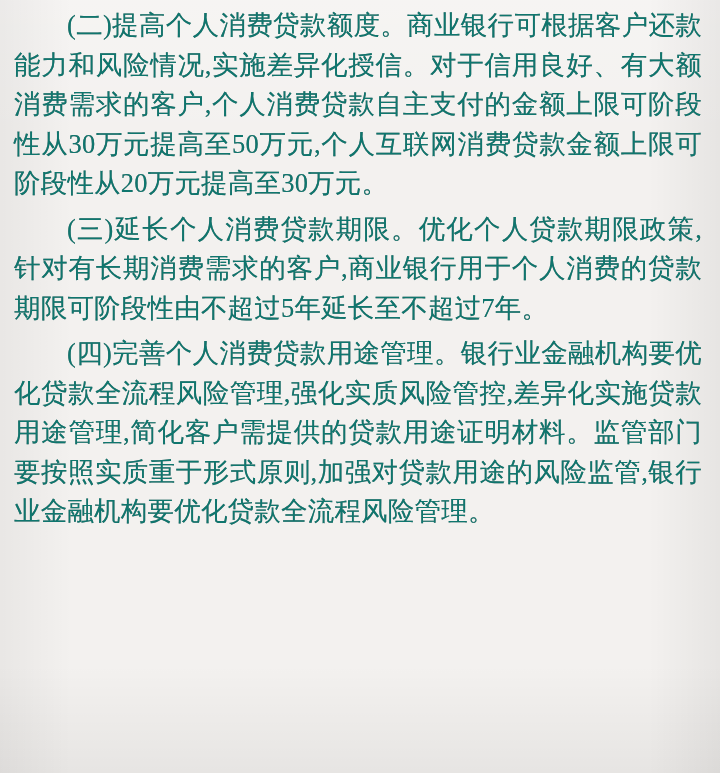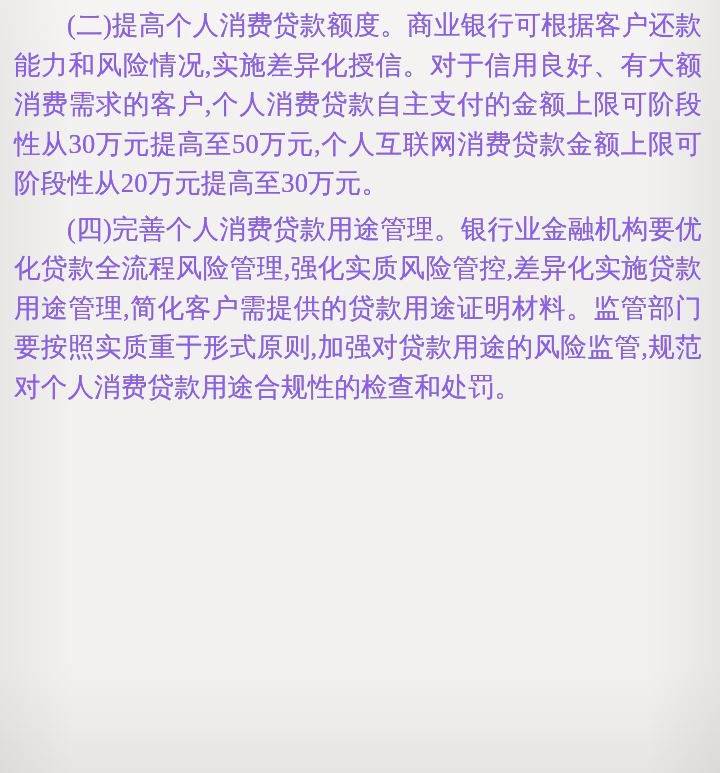--- a/index.html
+++ b/index.html
@@ -32,33 +32,34 @@
       linear-gradient(to bottom, rgba(255,255,255,0.25), rgba(0,0,0,0) 18%, rgba(0,0,0,0) 86%, rgba(0,0,0,0.05));
   }
   .doc-body {
     position: relative;
     z-index: 1;
   }
   p.para {
     margin: 0 0 6px 0;
     font-size: 26.5px;
     line-height: 39.5px;
-    color: #8b5cf6;
+    color: #0f766e;
     text-align: justify;
     text-justify: inter-ideograph;
     letter-spacing: 0.2px;
     text-indent: 2em;
     font-weight: 500;
     text-shadow: 0 0 0.6px rgba(0,0,0,0.45);
   }
   p.para:last-child {
     margin-bottom: 0;
   }
 </style>
 </head>
 <body>
 
 <div class="page">
   <div class="doc-body">
     <p class="para">(二)提高个人消费贷款额度。商业银行可根据客户还款能力和风险情况,实施差异化授信。对于信用良好、有大额消费需求的客户,个人消费贷款自主支付的金额上限可阶段性从30万元提高至50万元,个人互联网消费贷款金额上限可阶段性从20万元提高至30万元。</p>
-    <p class="para">(四)完善个人消费贷款用途管理。银行业金融机构要优化贷款全流程风险管理,强化实质风险管控,差异化实施贷款用途管理,简化客户需提供的贷款用途证明材料。监管部门要按照实质重于形式原则,加强对贷款用途的风险监管,规范对个人消费贷款用途合规性的检查和处罚。</p>
+    <p class="para">(三)延长个人消费贷款期限。优化个人贷款期限政策,针对有长期消费需求的客户,商业银行用于个人消费的贷款期限可阶段性由不超过5年延长至不超过7年。</p>
+    <p class="para">(四)完善个人消费贷款用途管理。银行业金融机构要优化贷款全流程风险管理,强化实质风险管控,差异化实施贷款用途管理,简化客户需提供的贷款用途证明材料。监管部门要按照实质重于形式原则,加强对贷款用途的风险监管,银行业金融机构要优化贷款全流程风险管理。</p>
   </div>
 </div>
 
 </body></html>

